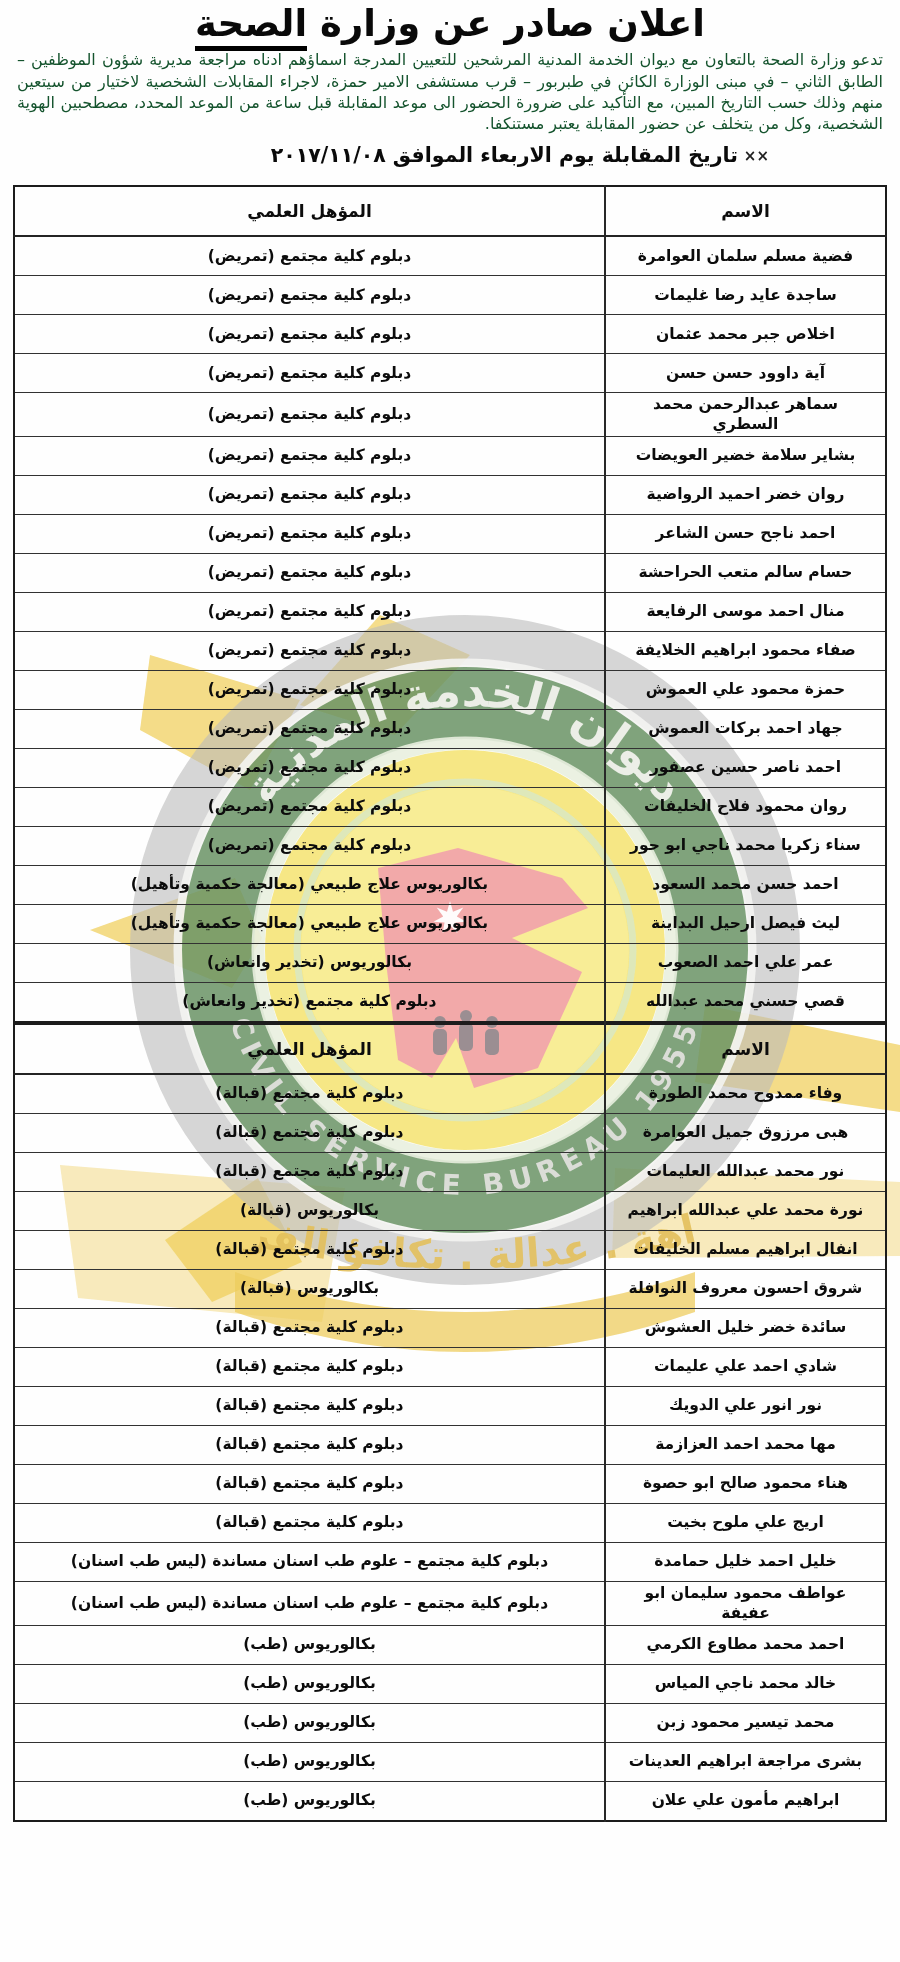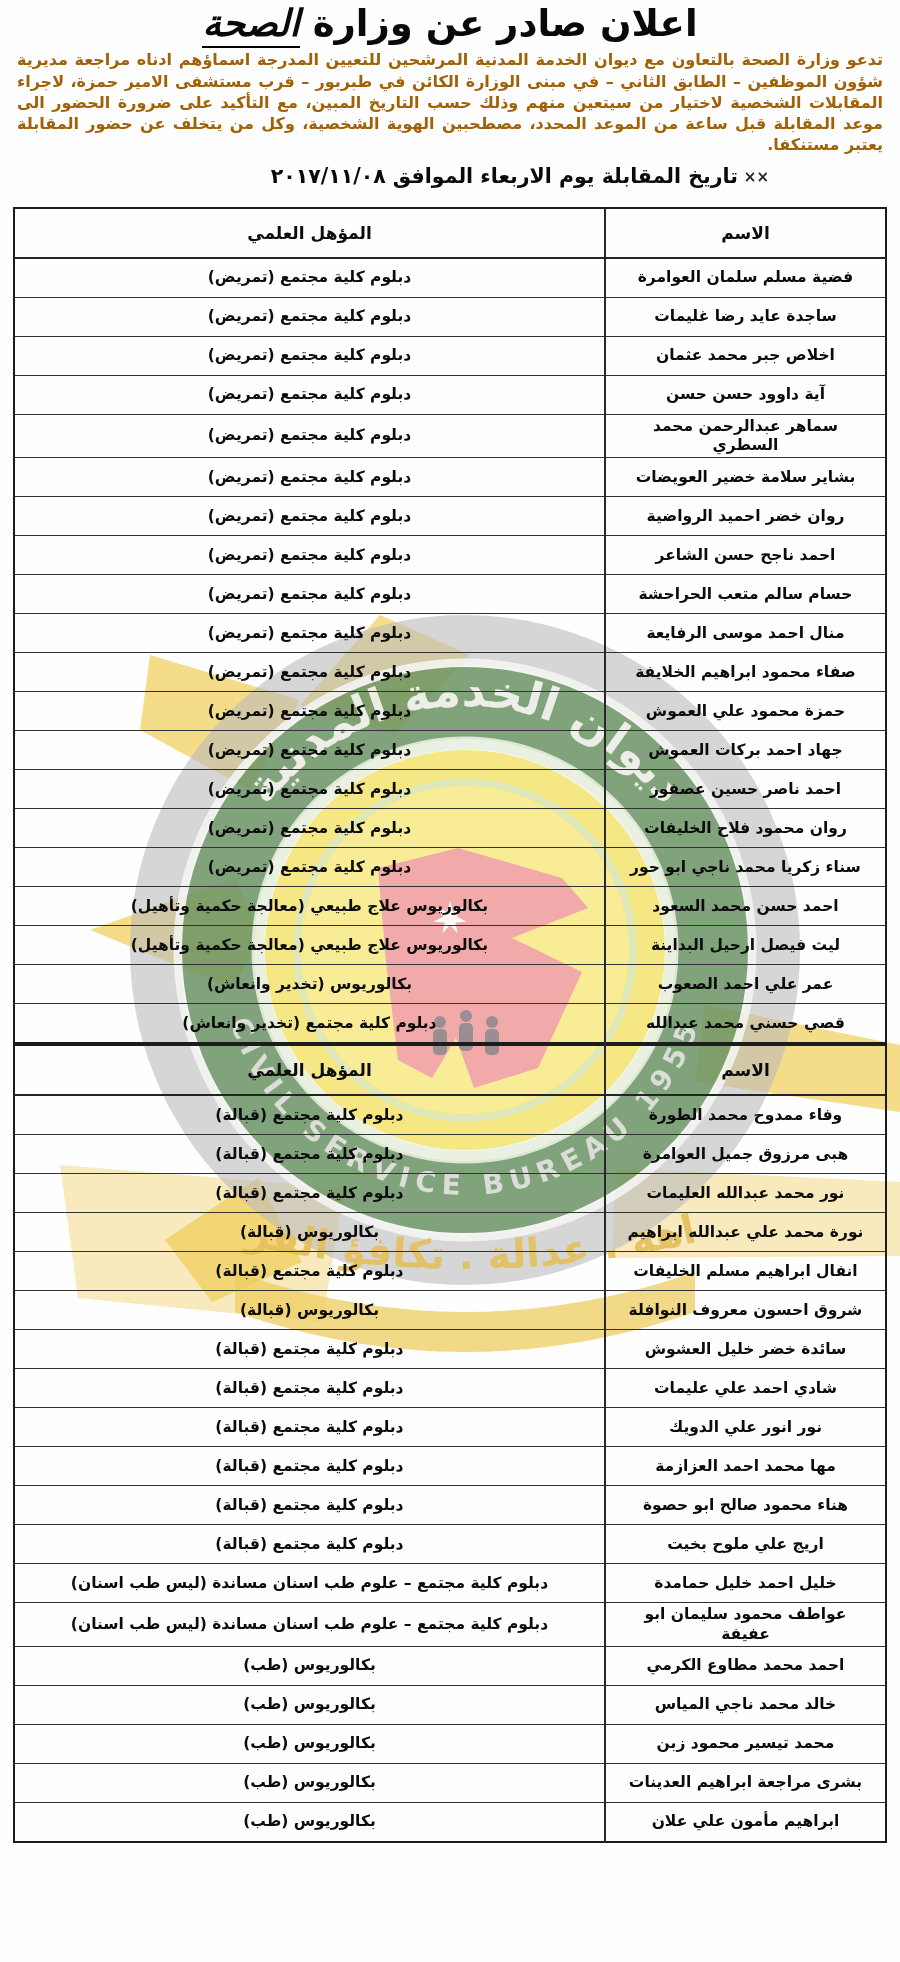--- a/index.html
+++ b/index.html
@@ -8,24 +8,24 @@
     background:#fefefe;color:#0c0c0c;direction:rtl;
     font-family:"DejaVu Sans",sans-serif;
     -webkit-font-smoothing:antialiased;
   }
   .watermark{position:absolute;top:0;right:0;z-index:0;pointer-events:none;}
   .page{position:relative;z-index:1;padding:2px 13px 0 13px;}
   h1.doc-title{
     margin:0 0 2px 0;text-align:center;font-size:37px;font-weight:bold;
     letter-spacing:-1px;line-height:1.2;color:#090909;
   }
-  h1.doc-title .u{border-bottom:2px solid #000000;padding-bottom:1px;font-style:italic;}
+  h1.doc-title .u{border-bottom:5px solid #000000;padding-bottom:1px;}
   p.intro{
-    margin:3px 4px 9px 4px;font-size:16px;font-weight:bold;line-height:1.32;
-    text-align:justify;color:#a16207;
+    margin:3px 4px 9px 4px;font-size:16px;font-weight:normal;line-height:1.32;
+    text-align:justify;color:#14532d;
   }
   h2.date-heading{
     margin:7px 118px 18px 0;font-size:20.5px;font-weight:bold;color:#0a0a0a;
     line-height:1.2;
   }
   h2.date-heading .xx{font-size:15px;vertical-align:middle;letter-spacing:1px;margin-left:6px;color:#222;}
   h2.h2-second{margin-top:20px;}
   table.cands{
     width:100%;border-collapse:collapse;border:2.5px solid #1c1c1c;
     background:transparent;table-layout:fixed;

